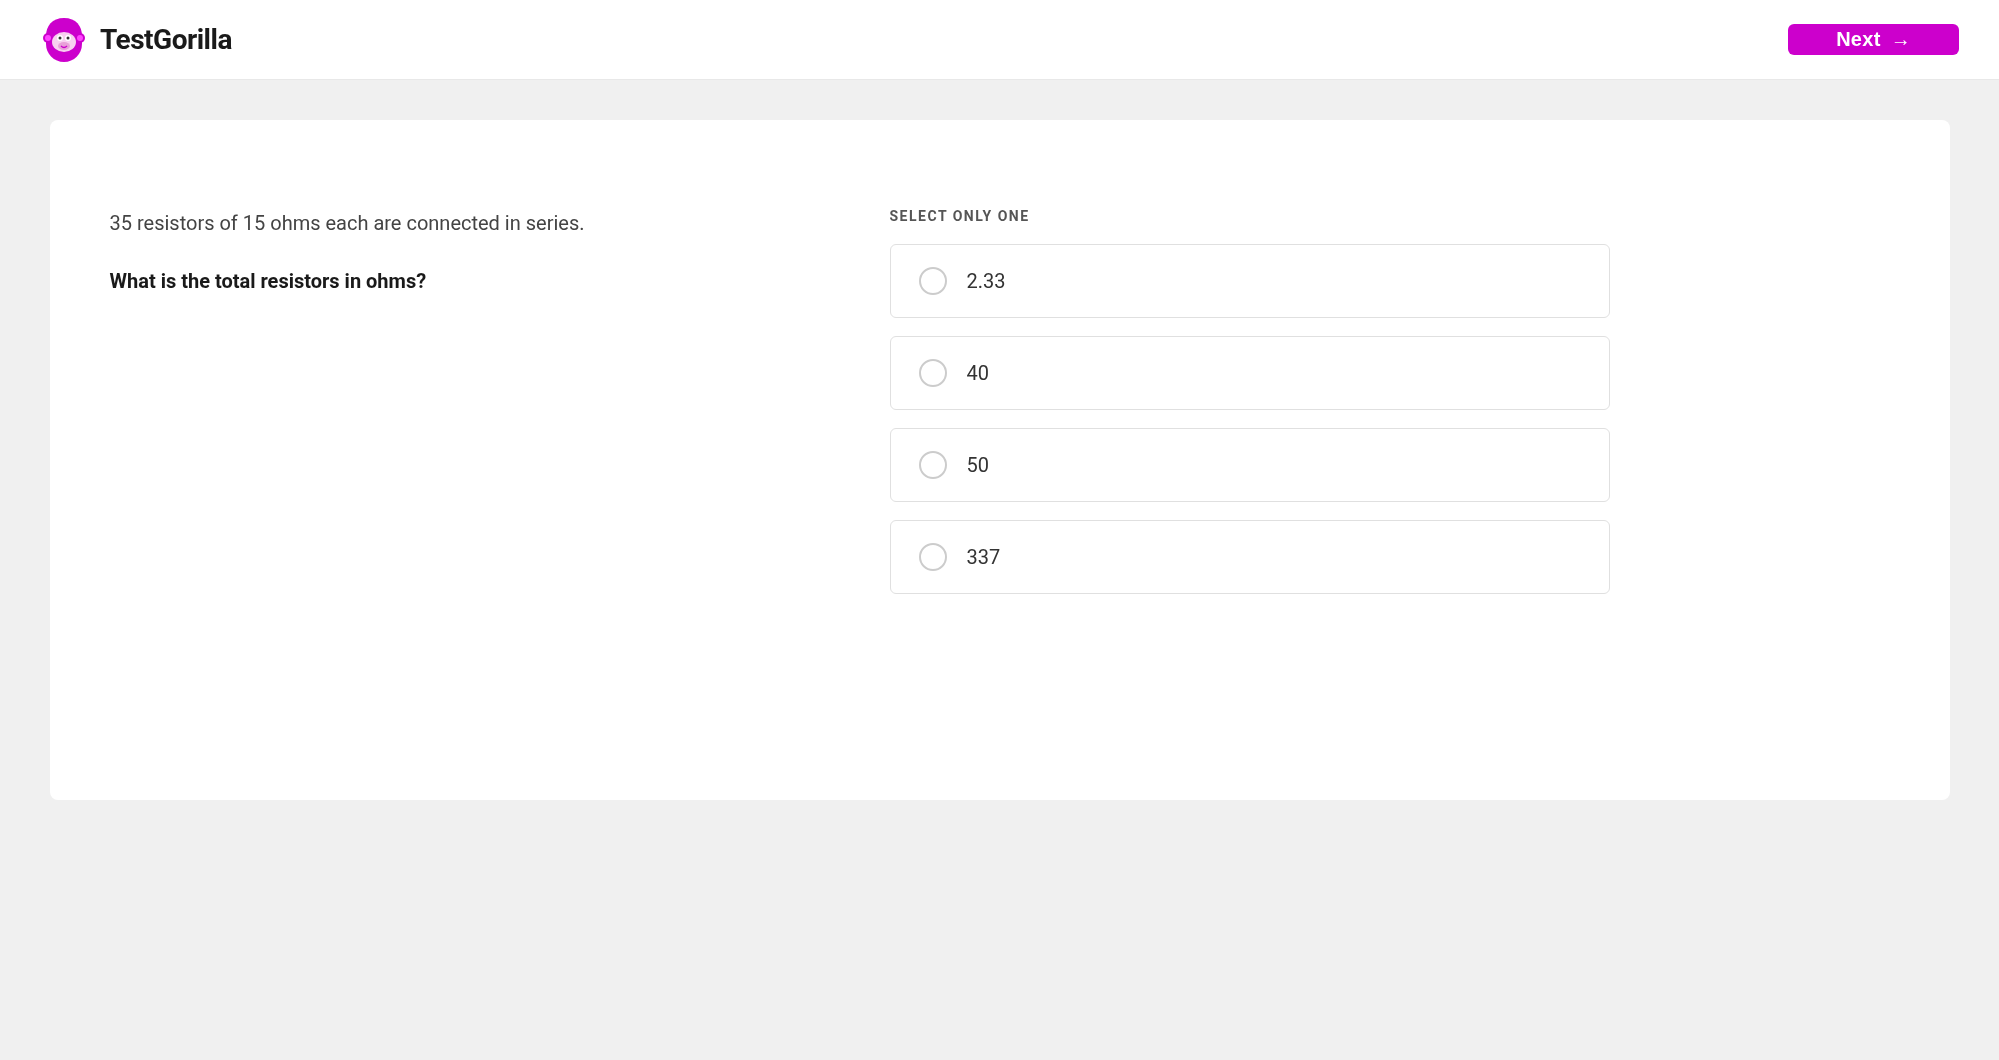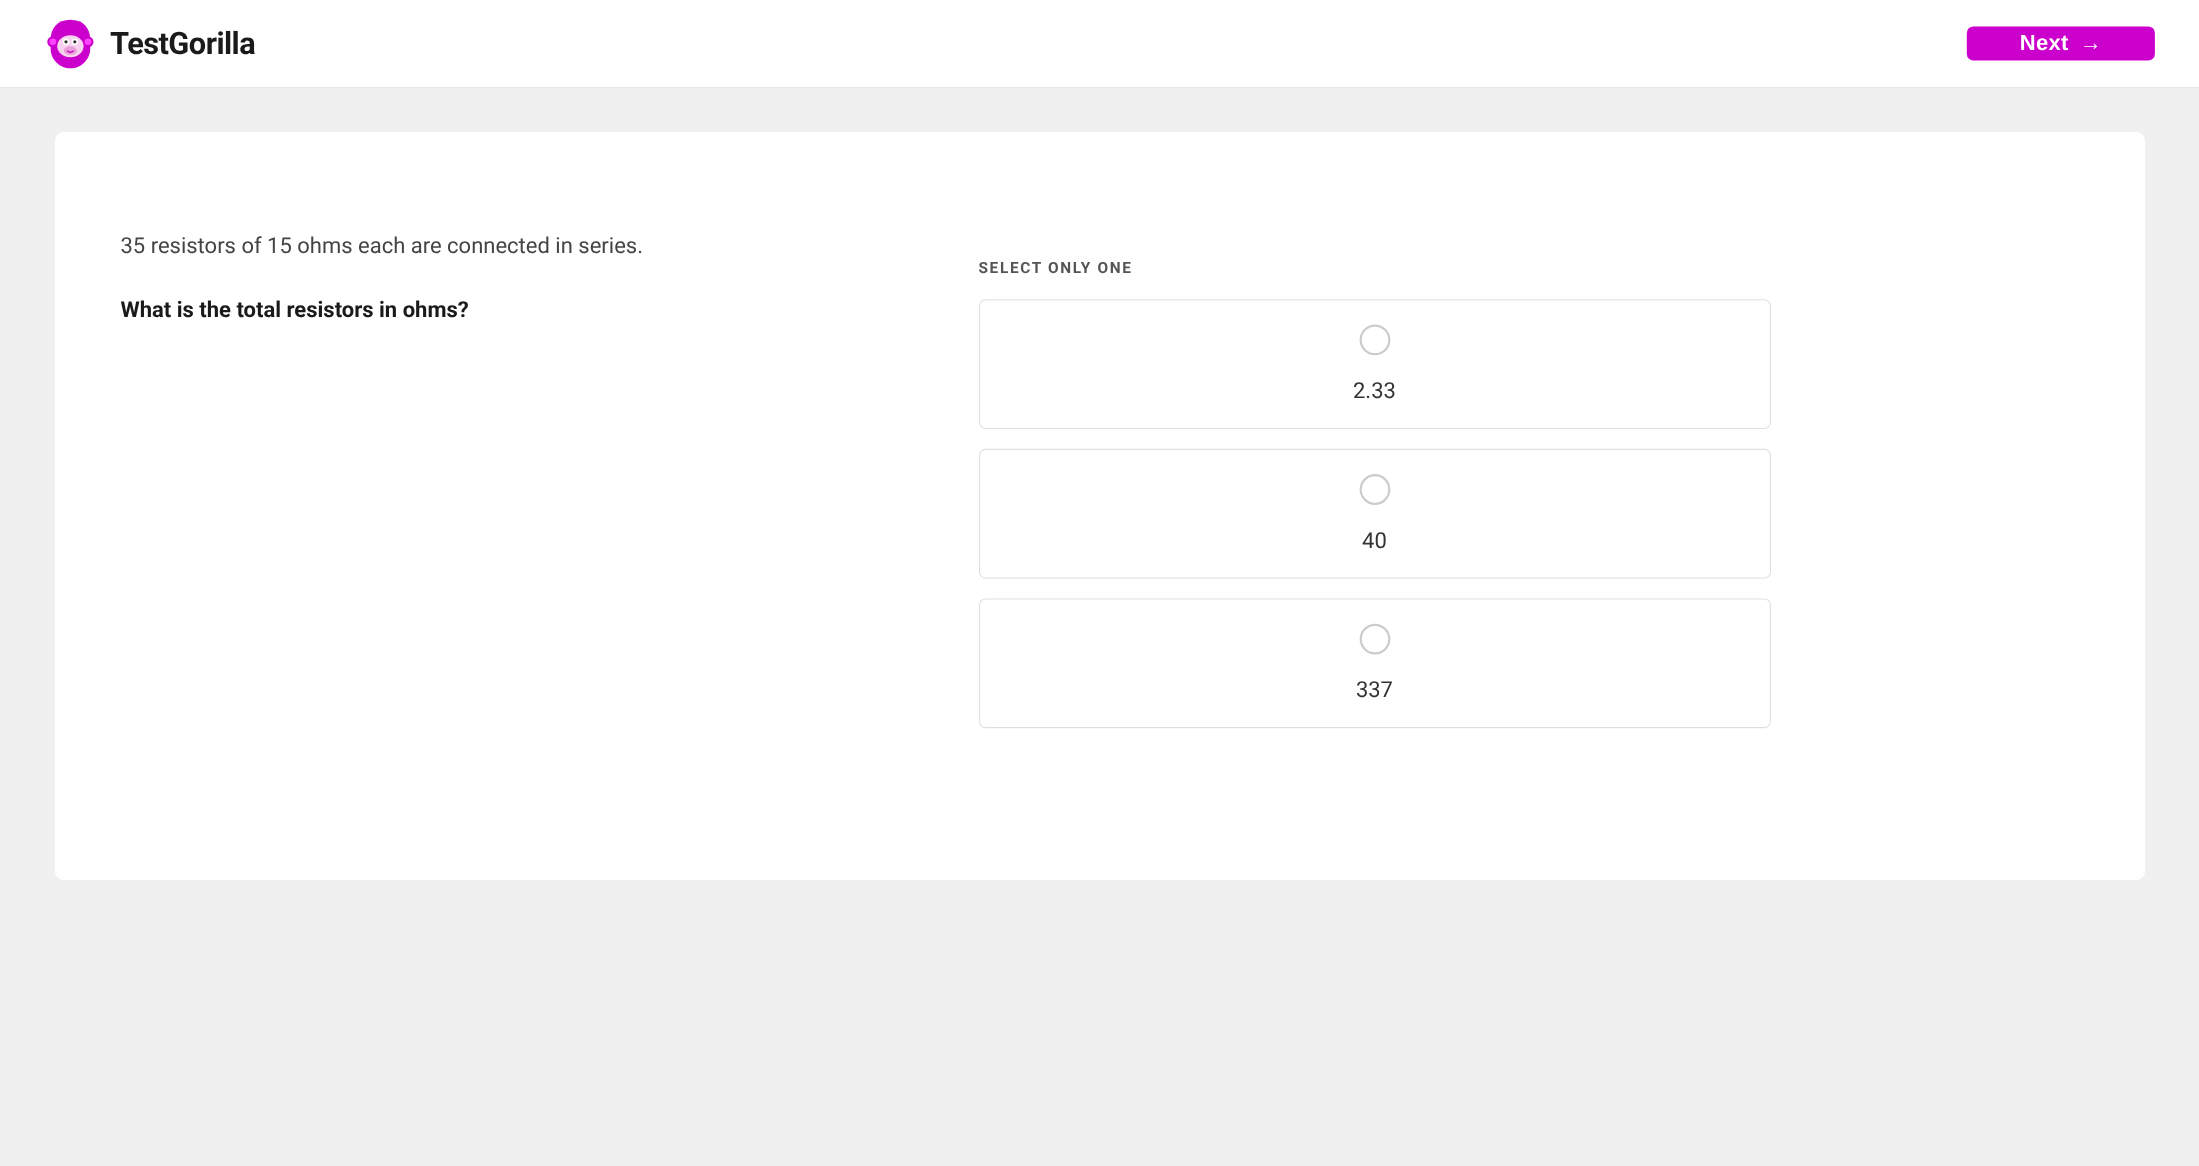--- a/index.html
+++ b/index.html
@@ -99,21 +99,20 @@
       font-size: 20px;
       font-weight: 700;
       color: #1a1a1a;
       line-height: 1.5;
     }
 
     
     .answers-section {
       flex: 1;
       max-width: 720px;
-      margin-top: 28px;
     }
 
     .select-label {
       font-size: 14px;
       font-weight: 700;
       color: #555555;
       letter-spacing: 1.5px;
       text-transform: uppercase;
       margin-bottom: 20px;
     }
@@ -122,21 +121,20 @@
       border: 1.5px solid #e0e0e0;
       border-radius: 6px;
       padding: 22px 28px;
       margin-bottom: 18px;
       display: flex;
       align-items: center;
       gap: 20px;
       cursor: pointer;
       background-color: #ffffff;
       transition: border-color 0.15s;
-      flex-direction: column;
     }
 
     .radio-circle {
       width: 28px;
       height: 28px;
       border-radius: 50%;
       border: 2px solid #cccccc;
       flex-shrink: 0;
       background-color: #ffffff;
       display: flex;
@@ -197,19 +195,23 @@
           <div class="answer-option">
             <div class="radio-circle"></div>
             <span class="answer-label">2.33</span>
           </div>
           <div class="answer-option">
             <div class="radio-circle"></div>
             <span class="answer-label">40</span>
           </div>
           <div class="answer-option">
             <div class="radio-circle"></div>
+            <span class="answer-label">50</span>
+          </div>
+          <div class="answer-option">
+            <div class="radio-circle"></div>
             <span class="answer-label">337</span>
           </div>
         </div>
     </div>
 
   </div>
 </main>
 
 </body></html>

